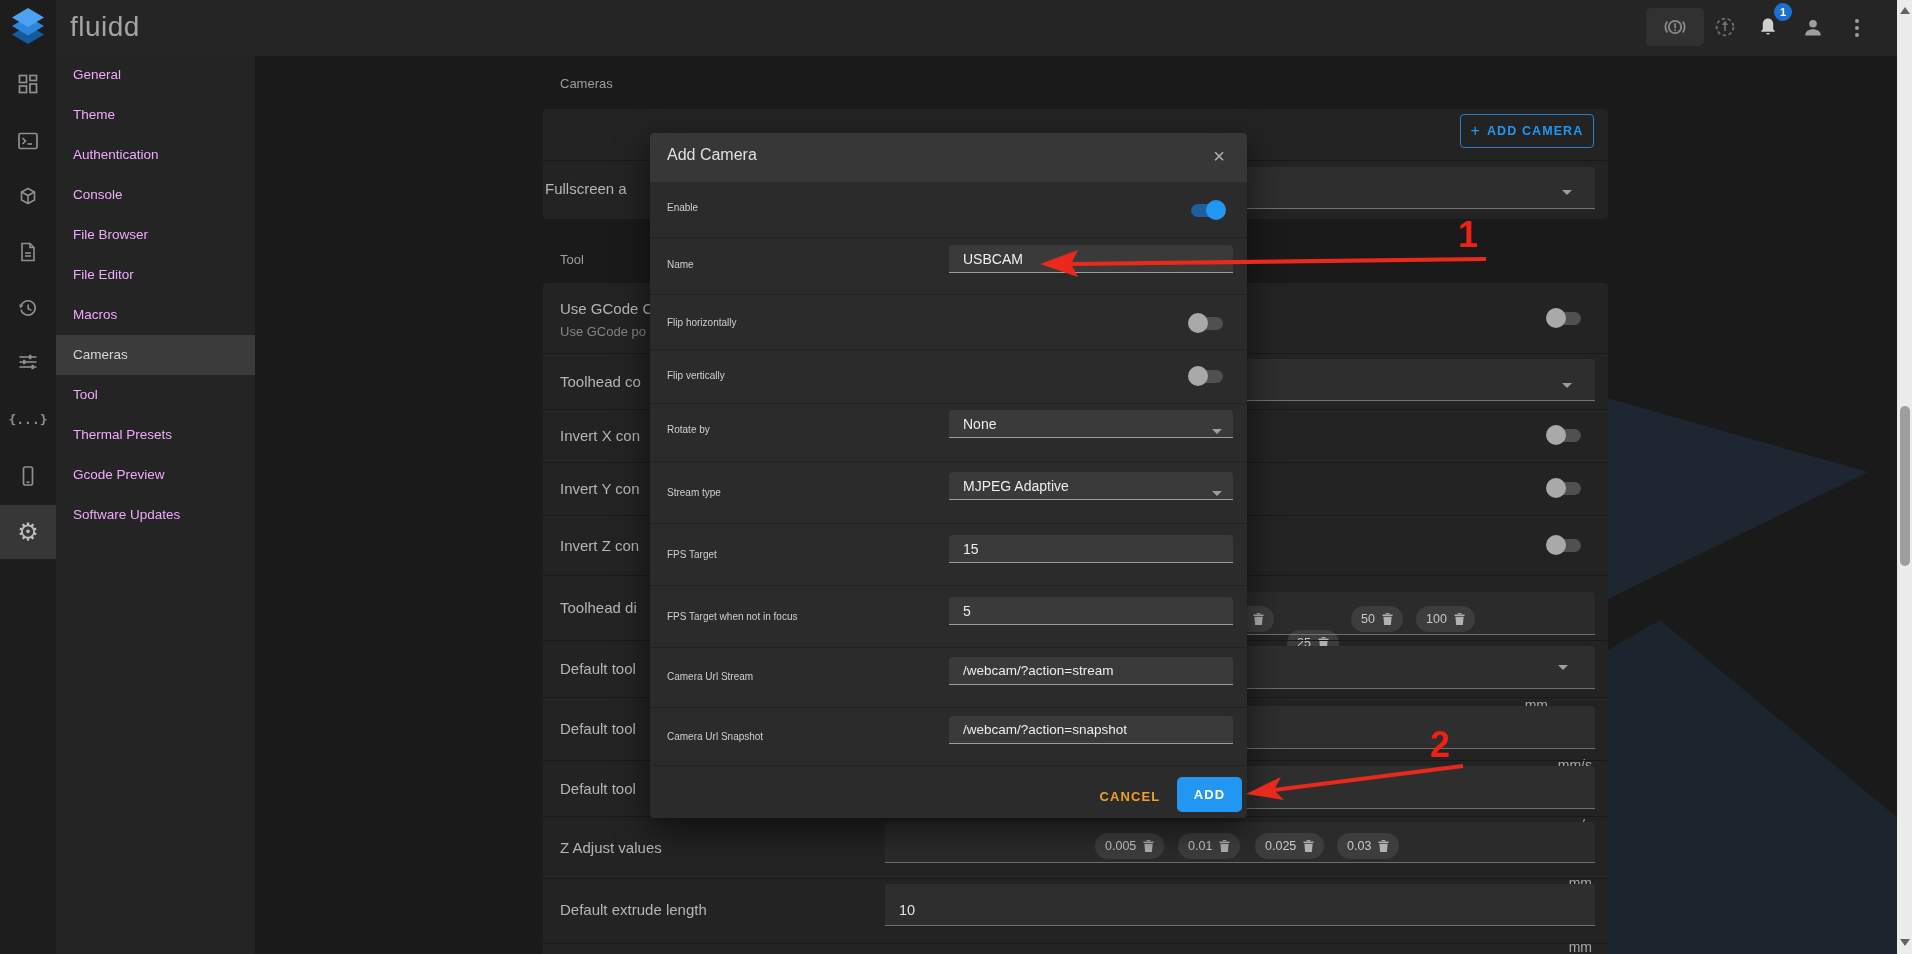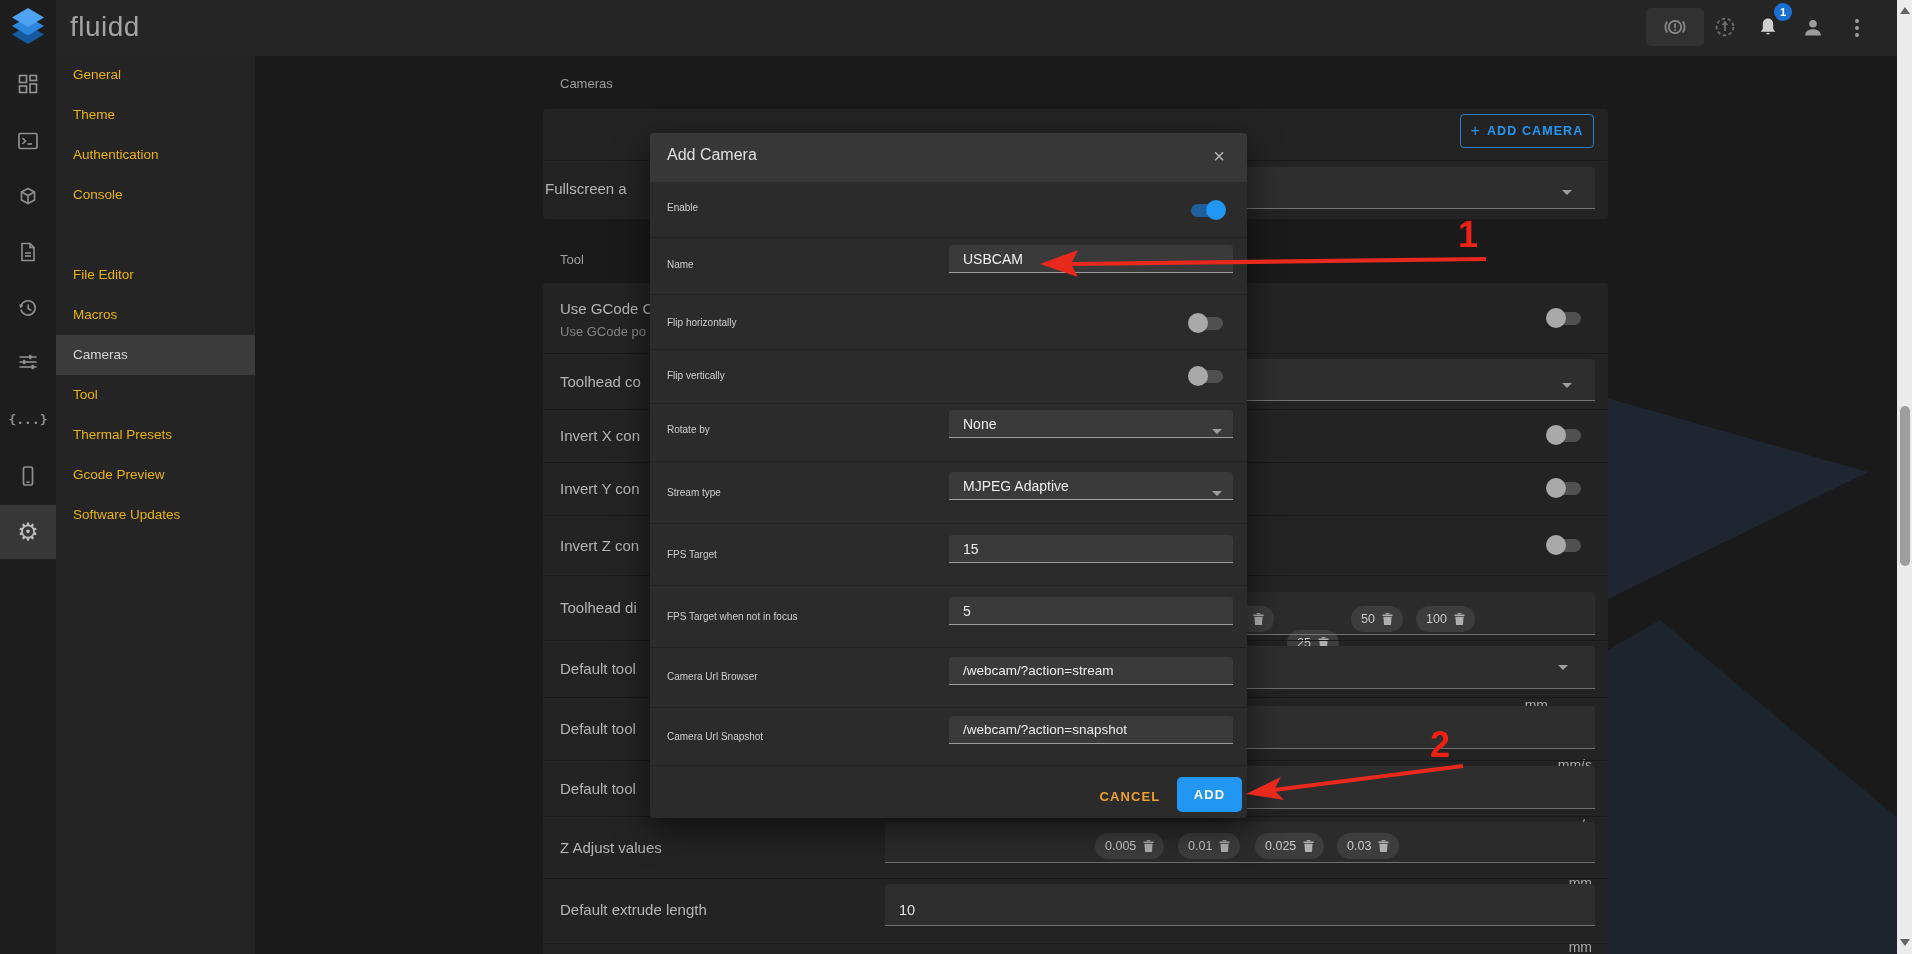--- a/index.html
+++ b/index.html
@@ -15,21 +15,21 @@
   .uline{position:absolute;height:1px;background:#8f8f8f;opacity:.7;}
   .unit{position:absolute;font-size:14px;color:#a8a8a8;text-align:right;line-height:27px;margin-top:37px;}
   .caret{position:absolute;width:0;height:0;border-left:5px solid transparent;border-right:5px solid transparent;border-top:5px solid #9e9e9e;}
   .chip{position:absolute;height:26px;border-radius:13px;background:#3d3d3d;display:flex;align-items:center;gap:7px;padding:0 10px;font-size:12.5px;color:#c9c9c9;box-sizing:border-box;}
   .toggle{position:absolute;width:38px;height:24px;}
   .tg-track{position:absolute;left:3px;top:6px;width:32px;height:13px;border-radius:7px;background:#505050;}
   .tg-knob{position:absolute;top:2px;left:0;width:20px;height:20px;border-radius:50%;background:#a9a9a9;}
   .toggle.on .tg-track{background:#1f5f9b;}
   .toggle.on .tg-knob{left:18px;background:#2196f3;}
   .nav-item{position:absolute;left:56px;width:199px;height:40px;line-height:40px;padding-left:17px;box-sizing:border-box;
-            font-size:13.5px;font-weight:500;color:#eab308;white-space:nowrap;cursor:pointer;}
+            font-size:13.5px;font-weight:500;color:#f0abfc;white-space:nowrap;cursor:pointer;}
   .nav-item.active{background:#3b3b3b;color:#d6d6d6;}
   .rail-ic{position:absolute;left:16px;width:24px;height:24px;}
   .mrow-label{position:absolute;left:667px;font-size:10px;font-weight:500;color:#cfcfcf;line-height:24px;white-space:nowrap;}
   .mfield{position:absolute;left:949px;width:284px;height:28px;background:#3a3a3a;border-radius:4px 4px 0 0;
           border-bottom:1px solid #9b9b9b;display:flex;align-items:center;padding-left:14px;box-sizing:border-box;
           font-size:14px;color:#ededed;white-space:nowrap;}
   .msep{position:absolute;left:650px;width:597px;height:1px;background:#222222;}
   .digit{position:absolute;width:40px;text-align:center;font-size:36px;font-weight:700;color:#ef2015;}
 </style>
 </head>
@@ -180,20 +180,21 @@
 
   <div class="a" style="left:0;top:505px;width:56px;height:54px;background:#373737;cursor:pointer;">
     <span style="display:block;text-align:center;font-size:24px;color:#bdbdbd;line-height:54px;font-family:'DejaVu Sans',sans-serif;">⚙</span>
   </div>
 
   <div class="a" style="left:56px;top:56px;width:199px;height:898px;background:#242424;"></div>
   <div class="nav-item" style="top:55px;">General</div>
   <div class="nav-item" style="top:95px;">Theme</div>
   <div class="nav-item" style="top:135px;">Authentication</div>
   <div class="nav-item" style="top:175px;">Console</div>
+  <div class="nav-item" style="top:215px;">File Browser</div>
   <div class="nav-item" style="top:255px;">File Editor</div>
   <div class="nav-item" style="top:295px;">Macros</div>
   <div class="nav-item active" style="top:335px;">Cameras</div>
   <div class="nav-item" style="top:375px;">Tool</div>
   <div class="nav-item" style="top:415px;">Thermal Presets</div>
   <div class="nav-item" style="top:455px;">Gcode Preview</div>
   <div class="nav-item" style="top:495px;">Software Updates</div>
 
   <div class="heading" style="left:560px;top:76px;">Cameras</div>
 
@@ -400,21 +401,21 @@
       <span>15</span>
     </div>
     <div class="msep" style="top:585px;z-index:12;"></div>
 
     <div class="mrow-label" style="top:605px;z-index:12;">FPS Target when not in focus</div>
     <div class="mfield" style="top:597px;z-index:12;">
       <span>5</span>
     </div>
     <div class="msep" style="top:647px;z-index:12;"></div>
 
-    <div class="mrow-label" style="top:665px;z-index:12;">Camera Url Browser</div>
+    <div class="mrow-label" style="top:665px;z-index:12;">Camera Url Stream</div>
     <div class="mfield" style="top:657px;font-size:13.5px;z-index:12;">
       <span>/webcam/?action=stream</span>
     </div>
     <div class="msep" style="top:707px;z-index:12;"></div>
 
     <div class="mrow-label" style="top:725px;z-index:12;">Camera Url Snapshot</div>
     <div class="mfield" style="top:716px;font-size:13.5px;z-index:12;">
       <span>/webcam/?action=snapshot</span>
     </div>
     <div class="msep" style="top:765px;z-index:12;"></div>

